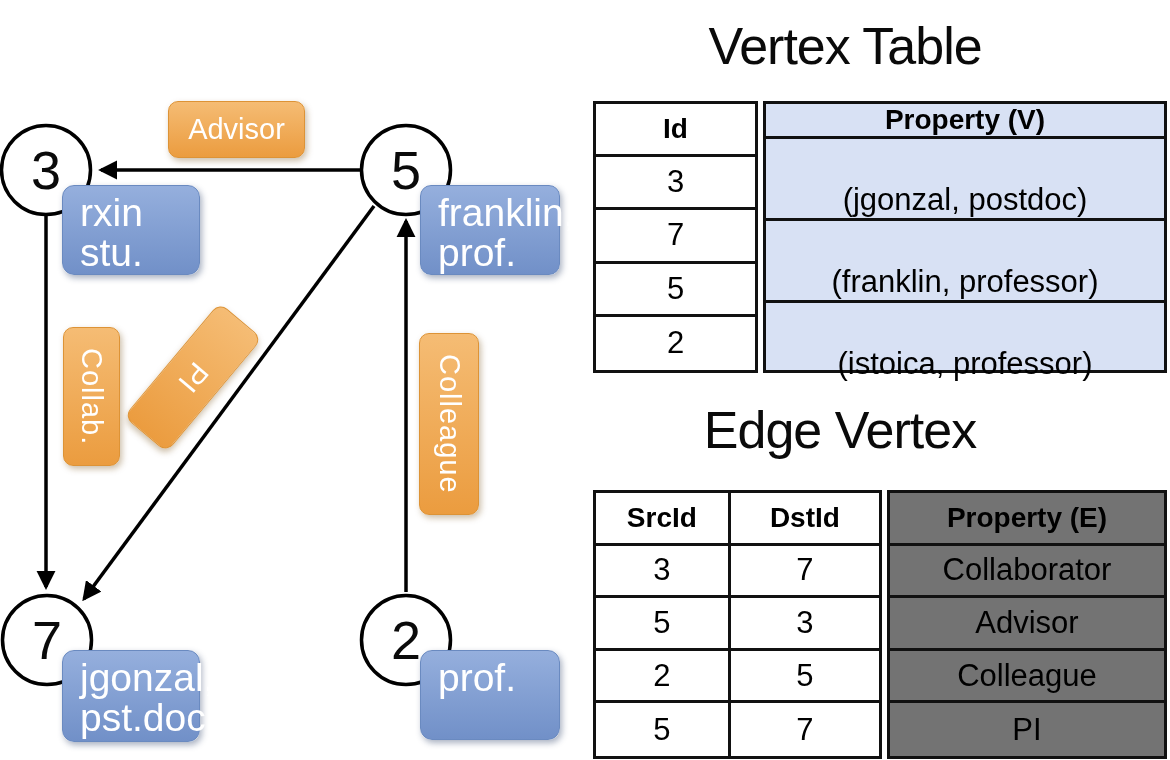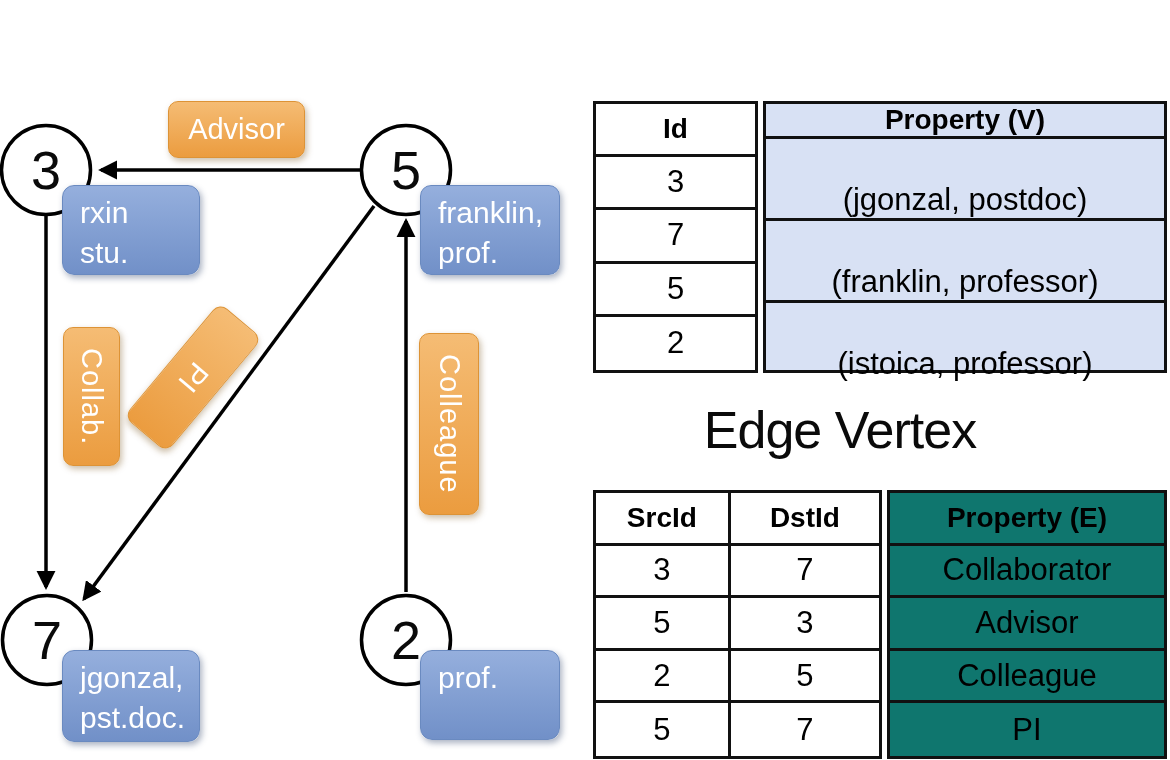--- a/index.html
+++ b/index.html
@@ -23,39 +23,40 @@
           background:linear-gradient(180deg,#f5bc74 0%,#eb9c3f 100%);
           border:1px solid #dd9336;border-radius:10px;
           box-shadow:2px 3px 6px rgba(110,70,10,.35);
           color:#fff;font-size:29px;font-weight:300;}
   .elabel .vtext{writing-mode:vertical-rl;text-orientation:sideways;letter-spacing:1px;}
 
   
   .vbox{position:absolute;background:linear-gradient(180deg,#95afdd 0%,#7190c8 100%);
         border:1px solid #6a8ac0;border-radius:12px;
         box-shadow:2px 3px 6px rgba(40,60,100,.40);
-        color:#fff;font-size:30px;font-weight:300;line-height:40px;
+        color:#fff;font-size:39px;font-weight:300;line-height:40px;
         padding:7px 10px 6px 17px;box-sizing:border-box;}
 
   
   .tbl{position:absolute;border:3px solid #111;box-sizing:border-box;display:grid;}
   .cell{display:flex;align-items:center;justify-content:center;
         font-size:31px;font-weight:300;box-sizing:border-box;}
   .cell.hdr{font-weight:bold;font-size:28px;}
   .bb{border-bottom:3px solid #111;}
   .br{border-right:3px solid #111;}
   .fill-blue{background:#d8e1f4;}
-  .fill-tan{background:#0f766e;}
+  .fill-tan{background:#737373;}
   .rows5{grid-template-rows:repeat(5,1fr);}
 </style>
 </head>
 <body>
 
 <div class="stage">
 
+  <div class="big-title" id="t-vertex">Vertex Table</div>
   <div class="big-title" id="t-edge">Edge Vertex</div>
 
   <svg class="graph" width="1170" height="760">
     <defs>
       <marker id="arr" viewBox="0 0 10 10" refX="8.5" refY="5" markerWidth="5.5" markerHeight="5.5" orient="auto-start-reverse">
         <path d="M0,0 L10,5 L0,10 z" fill="#000"></path>
       </marker>
     </defs>
 
     <circle cx="46" cy="170" r="44.5" fill="#fff" stroke="#000" stroke-width="3.5"></circle>

